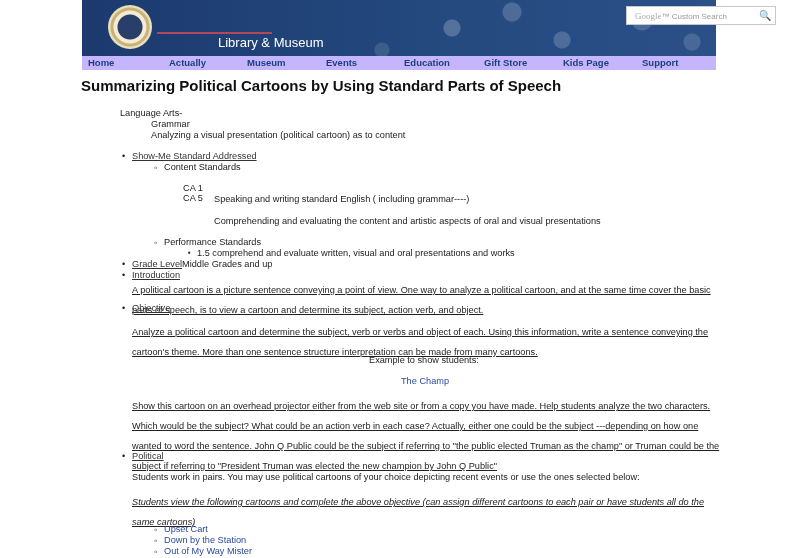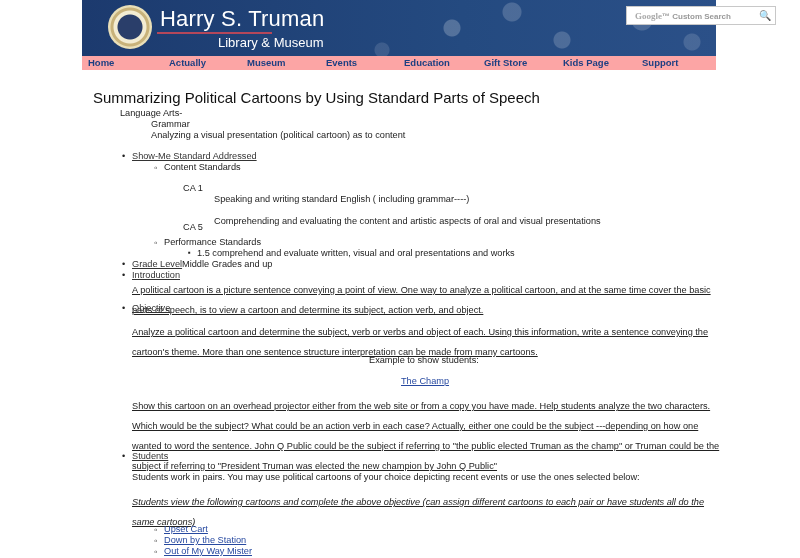--- a/index.html
+++ b/index.html
@@ -20,42 +20,41 @@
     position:absolute; left:26px; top:5px; width:44px; height:44px; border-radius:50%;
     background:radial-gradient(circle, #2a3e6a 0 12px, #f3ecd2 13px 16px, #c8b27a 17px 19px, #e9dfb8 20px 22px);
   }
   .logo-title { position:absolute; left:78px; top:6px; color:#fff; font-size:22px; font-family:"Liberation Sans Narrow","Liberation Sans",sans-serif; letter-spacing:0.2px; }
   .logo-rule { position:absolute; left:75px; top:32px; width:115px; height:2px; background:#b4475a; }
   .logo-sub { position:absolute; left:90px; top:35px; color:#fff; font-size:13px;margin-left:46px; }
   .search {
     position:absolute; left:544px; top:6px; width:148px; height:17px; background:#fff; border:1px solid #c8c8c8;
     font-size:8px; color:#999; display:flex; align-items:center;
   }
-  .search .ph { padding-left:8px; flex:1;font-weight:bold; }
+  .search .ph { padding-left:8px; flex:1; }
   .search .ph .g { font-size:9px; color:#aaa; font-family:"Liberation Serif", serif; }
   .search .mag { width:16px; font-size:10px; color:#333; }
-  .navbar { position:absolute; left:82px; top:56px; width:634px; height:14px; background:#fca5a5; display:flex; }
+  .navbar { position:absolute; left:82px; top:56px; width:634px; height:14px; background:#c4b5fd; display:flex; }
   .navbar .nav-item { font-size:9.5px; font-weight:bold; color:#1d3f82; line-height:14px; cursor:pointer; position:absolute; top:0; }
-  h1 { position:absolute; left:81px; top:77px; margin:12px; font-size:15px; font-weight:normal; color:#111; }
+  h1 { position:absolute; left:81px; top:77px; margin:0; font-size:15px; font-weight:bold; color:#111; }
   .content { position:absolute; left:0; top:0; font-size:9.2px; color:#222; }
   .abs { position:absolute; white-space:nowrap; }
   .wrap { position:absolute; white-space:normal; line-height:20px;text-decoration:underline; }
-  a, .link { color:#2749a0; text-decoration:underline; }
+  a, .link { color:#2749a0; }
   .blink { color:#333; text-decoration:underline; }
   .bullet::before { content:"•"; position:absolute; left:-10px; }
   .circ::before { content:"◦"; position:absolute; left:-10px; font-size:10px; }
   .sq::before { content:"▪"; position:absolute; left:-9px; font-size:8px; }
   em { font-style:italic; }
 </style>
 </head>
 <body>
 
 <div class="header">
   <div class="seal"></div>
-  <div class="logo-title">Harry S. Truman</div>
   <div class="logo-rule"></div>
   <div class="logo-sub">Library &amp; Museum</div>
   <div class="search">
     <span class="ph"><span class="g">Google</span>™ <span>Custom Search</span></span>
     <span class="mag">🔍</span>
   </div>
 </div>
 
 <div class="navbar">
   <span class="nav-item" style="left:6px">Home</span>
@@ -72,37 +71,37 @@
 
 <div class="content">
   <div class="abs" style="left:120px;top:108px">Language Arts-</div>
   <div class="abs" style="left:151px;top:119px">Grammar</div>
   <div class="abs" style="left:151px;top:130px">Analyzing a visual presentation (political cartoon) as to content</div>
 
   <div class="abs bullet" style="left:132px;top:151px"><span class="blink">Show-Me Standard Addressed</span></div>
   <div class="abs circ" style="left:164px;top:162px">Content Standards</div>
   <div class="abs" style="left:183px;top:183px">CA 1</div>
   <div class="abs" style="left:214px;top:194px">Speaking and writing standard English ( including grammar----)</div>
-  <div class="abs" style="left:183px;top:222px">CA 5</div>
+  <div class="abs" style="left:183px;top:193px">CA 5</div>
   <div class="abs" style="left:214px;top:216px">Comprehending and evaluating the content and artistic aspects of oral and visual presentations</div>
 
   <div class="abs circ" style="left:164px;top:237px">Performance Standards</div>
   <div class="abs sq" style="left:197px;top:248px">1.5 comprehend and evaluate written, visual and oral presentations and works</div>
 
   <div class="abs bullet" style="left:132px;top:259px"><span class="blink">Grade Level</span><span>Middle Grades and up</span></div>
 
   <div class="abs bullet" style="left:132px;top:270px"><span class="blink">Introduction</span></div>
   <div class="wrap" style="left:132px;top:280px;width:590px">A political cartoon is a picture sentence conveying a point of view. One way to analyze a political cartoon, and at the same time cover the basic parts of speech, is to view a cartoon and determine its subject, action verb, and object.</div>
 
   <div class="abs bullet" style="left:132px;top:303px"><span class="blink">Objective</span></div>
   <div class="wrap" style="left:132px;top:322px;width:590px">Analyze a political cartoon and determine the subject, verb or verbs and object of each. Using this information, write a sentence conveying the cartoon's theme. More than one sentence structure interpretation can be made from many cartoons.</div>
   <div class="abs" style="left:369px;top:355px">Example to show students:</div>
   <div class="abs" style="left:401px;top:376px"><span class="link">The Champ</span></div>
   <div class="wrap" style="left:132px;top:396px;width:592px">Show this cartoon on an overhead projector either from the web site or from a copy you have made. Help students analyze the two characters. Which would be the subject? What could be an action verb in each case? Actually, either one could be the subject ---depending on how one wanted to word the sentence. John Q Public could be the subject if referring to "the public elected Truman as the champ" or Truman could be the subject if referring to "President Truman was elected the new champion by John Q Public"</div>
 
-  <div class="abs bullet" style="left:132px;top:451px"><span class="blink">Students</span></div>
+  <div class="abs bullet" style="left:132px;top:451px"><span class="blink">Political</span></div>
   <div class="abs" style="left:132px;top:472px">Students work in pairs. You may use political cartoons of your choice depicting recent events or use the ones selected below:</div>
   <em class="wrap" style="left:132px;top:492px;width:592px">Students view the following cartoons and complete the above objective (can assign different cartoons to each pair or have students all do the same cartoons)</em>
 
   <div class="abs circ" style="left:164px;top:524px"><span class="link">Upset Cart</span></div>
   <div class="abs circ" style="left:164px;top:535px"><span class="link">Down by the Station</span></div>
   <div class="abs circ" style="left:164px;top:546px"><span class="link">Out of My Way Mister</span></div>
 </div>
 
 </body></html>

